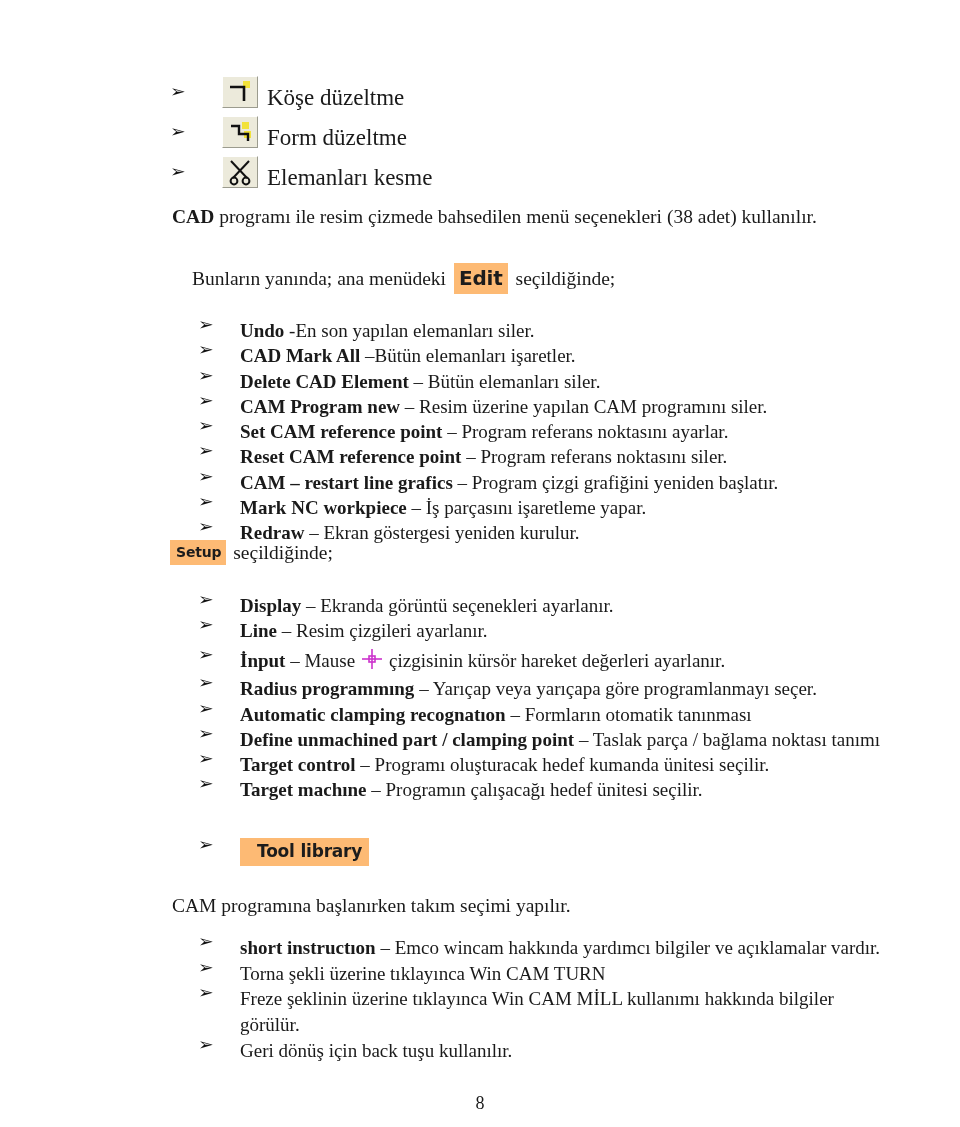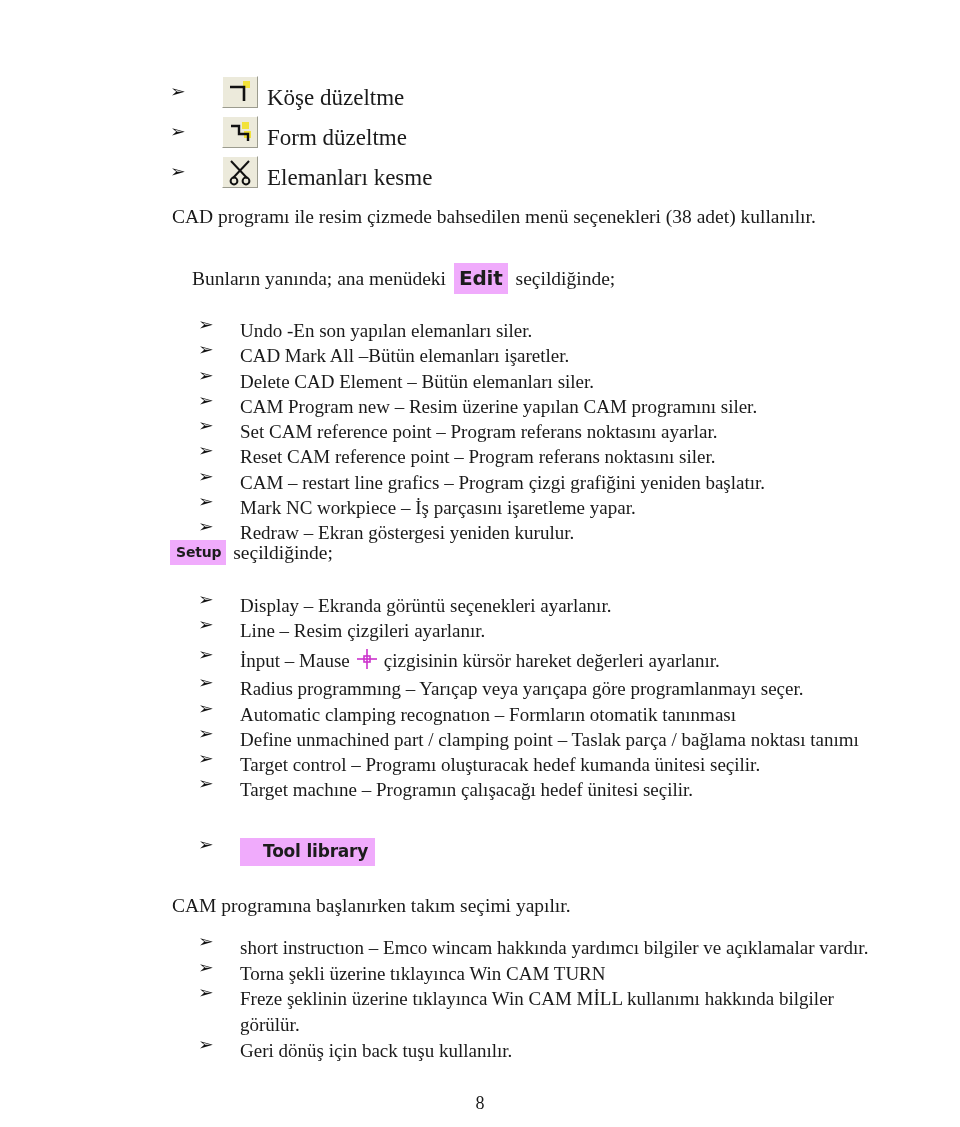--- a/index.html
+++ b/index.html
@@ -20,21 +20,21 @@
     width: 960px;
     height: 1127px;
     padding: 0;
   }
 
   
   .para {
     font-size: 19.5px;
     line-height: 1.42;
   }
-  .b { font-weight: normal; }
+  .b { font-weight: bold; }
 
   
   .bullet-row {
     display: flex;
     align-items: flex-start;
   }
   .bullet {
     font-family: "DejaVu Sans", sans-serif;
     font-size: 15px;
     color: #111;
@@ -59,33 +59,33 @@
     border-bottom: 1px solid #9b9b8e;
     vertical-align: middle;
     position: relative;
     box-sizing: border-box;
   }
   .tbtn svg { display: block; }
 
   
   .lbtn {
     display: inline-block;
-    background: #f0abfc;
+    background: #fdba74;
     font-family: "DejaVu Sans", sans-serif;
     font-weight: bold;
     color: #1c1c1c;
     letter-spacing: -0.2px;
     line-height: 1;
     vertical-align: middle;
     text-align: center;
     box-sizing: border-box;
   }
   .lbtn-edit { font-size: 20px; padding: 5px 5px 6px 5px; }
   .lbtn-setup { font-size: 14px; padding: 5px 5px 6px 6px; }
-  .lbtn-tool  { font-size: 17px; padding: 5px 7px 6px 23px; }
+  .lbtn-tool  { font-size: 17px; padding: 5px 7px 6px 17px; }
 
   
   .abs { position: absolute; }
 
   #top-icon-list { left: 170px; top: 72px; width: 720px; }
   #top-icon-list .bullet-row { height: 40px; align-items: center; }
   #top-icon-list .bullet { width: 52px; }
   #top-icon-list .lbl { font-size: 23px; margin-left: 9px; margin-top: 12px; }
 
   #cad-para { left: 172px; top: 203px; width: 700px; }

